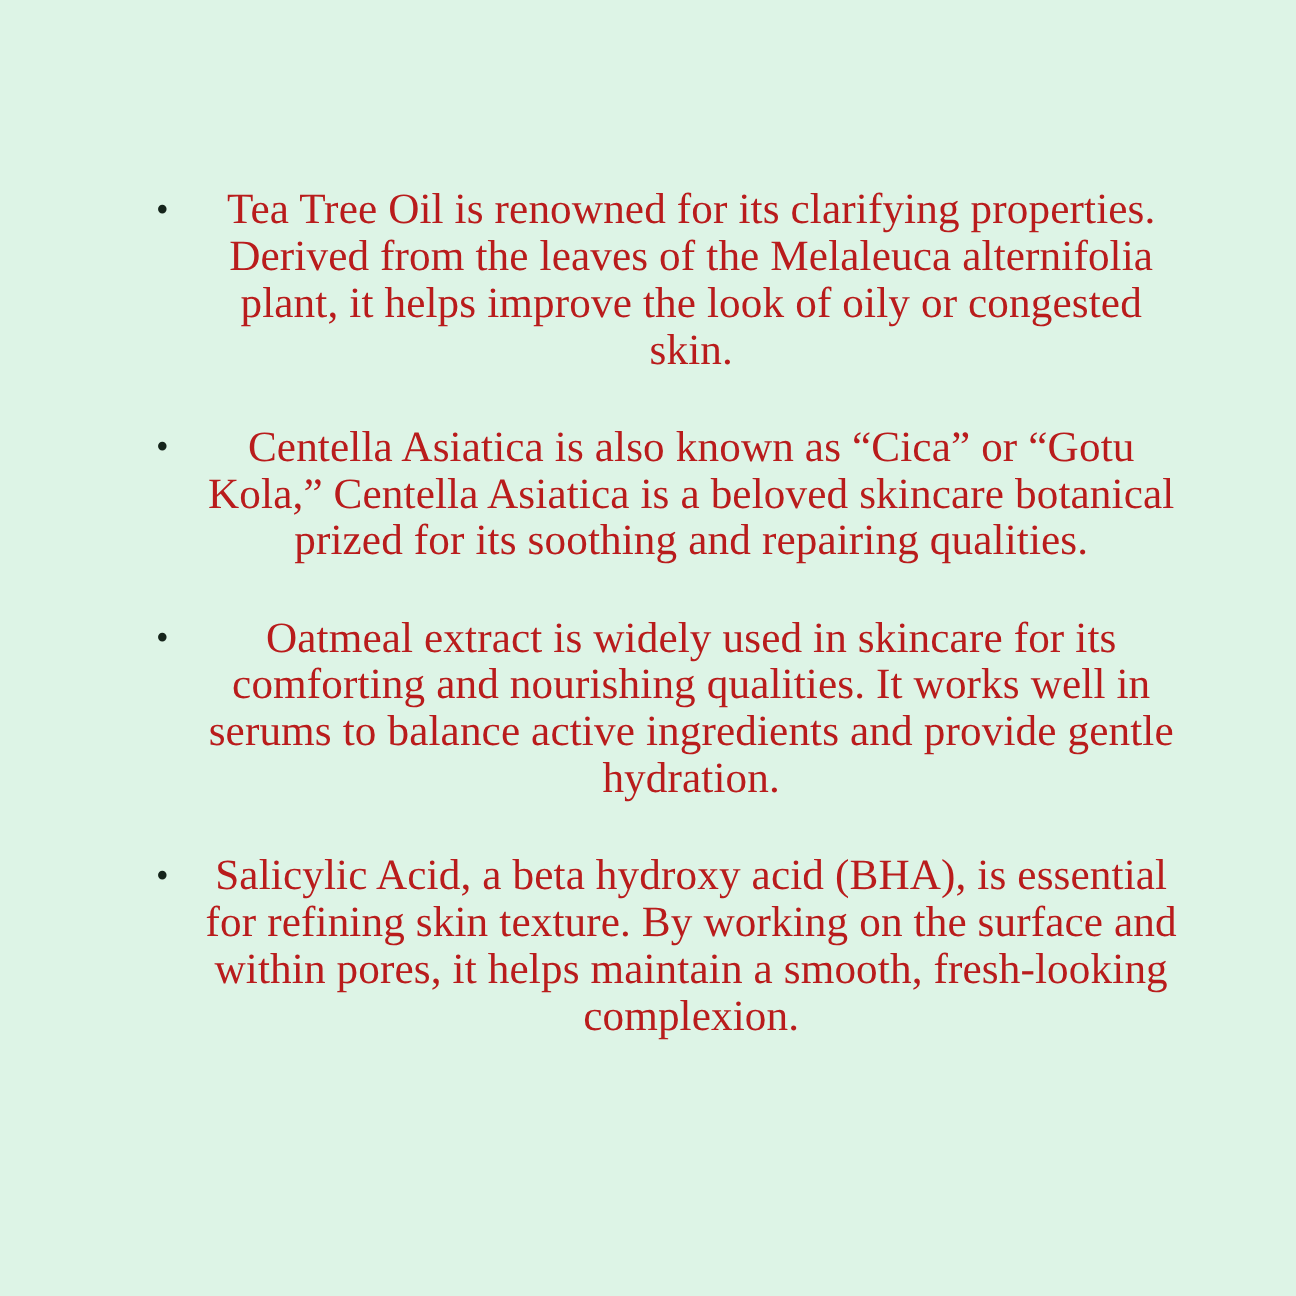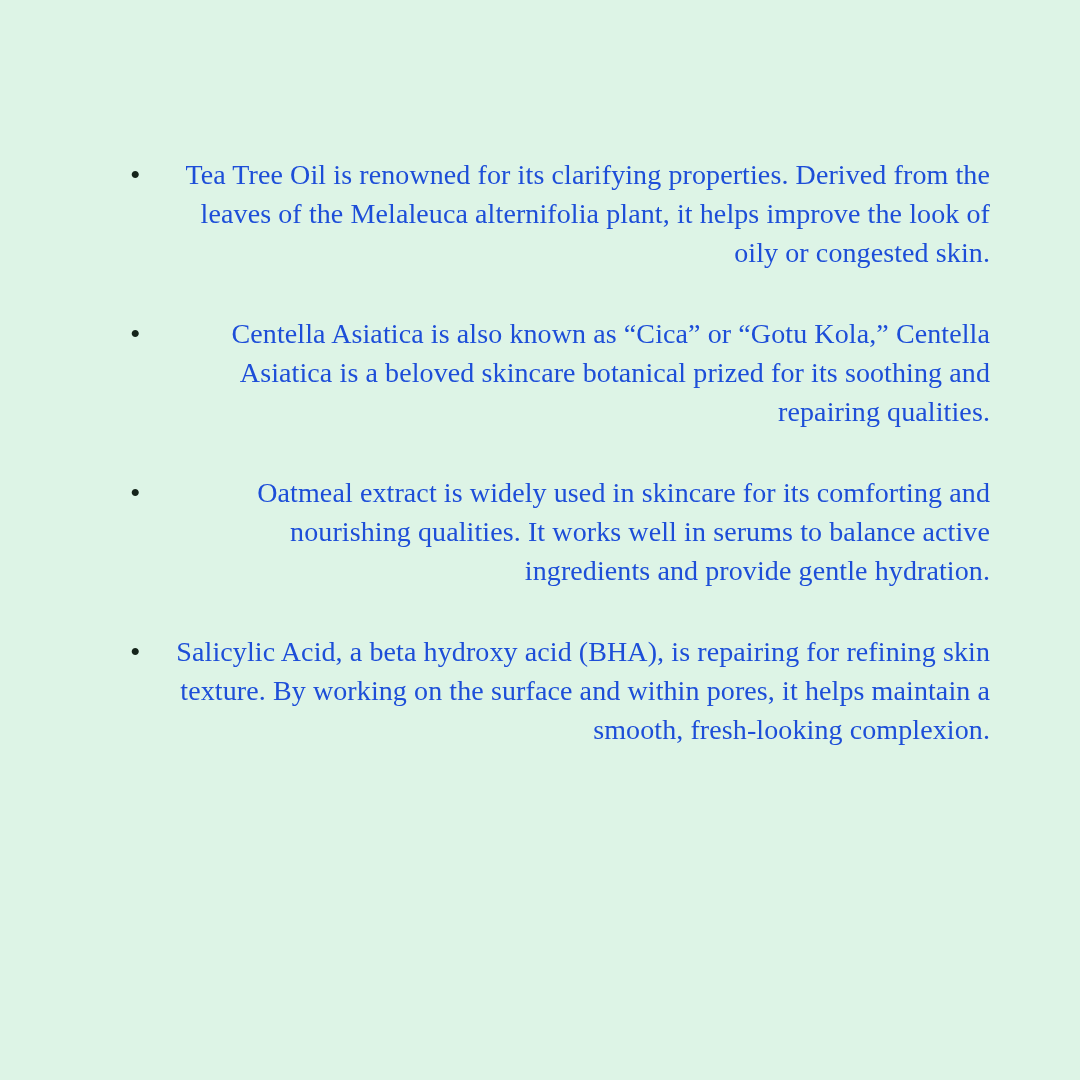--- a/index.html
+++ b/index.html
@@ -38,26 +38,26 @@
     flex: 0 0 auto;
     width: 32px;
     font-size: 30px;
     line-height: 39px;
     color: #15241b;
     text-align: left;
     font-family: "Liberation Serif", serif;
   }
   .item-text {
     flex: 1 1 auto;
-    font-size: 28px;
+    font-size: 36px;
     line-height: 39px;
-    color: #1d4ed8;
+    color: #b91c1c;
     font-family: "Liberation Serif", serif;
     letter-spacing: 0.1px;
-    text-align: right;
+    text-align: center;
   }
 </style>
 </head>
 <body>
 
 <div class="canvas">
   <div class="list">
 
     <div class="list-item">
       <span class="bullet">•</span>
@@ -69,17 +69,17 @@
       <span class="item-text">Centella Asiatica is also known as “Cica” or “Gotu Kola,” Centella Asiatica is a beloved skincare botanical prized for its soothing and repairing qualities.</span>
     </div>
 
     <div class="list-item">
       <span class="bullet">•</span>
       <span class="item-text">Oatmeal extract is widely used in skincare for its comforting and nourishing qualities. It works well in serums to balance active ingredients and provide gentle hydration.</span>
     </div>
 
     <div class="list-item">
       <span class="bullet">•</span>
-      <span class="item-text">Salicylic Acid, a beta hydroxy acid (BHA), is repairing for refining skin texture. By working on the surface and within pores, it helps maintain a smooth, fresh-looking complexion.</span>
+      <span class="item-text">Salicylic Acid, a beta hydroxy acid (BHA), is essential for refining skin texture. By working on the surface and within pores, it helps maintain a smooth, fresh-looking complexion.</span>
     </div>
 
   </div>
 </div>
 
 </body></html>

